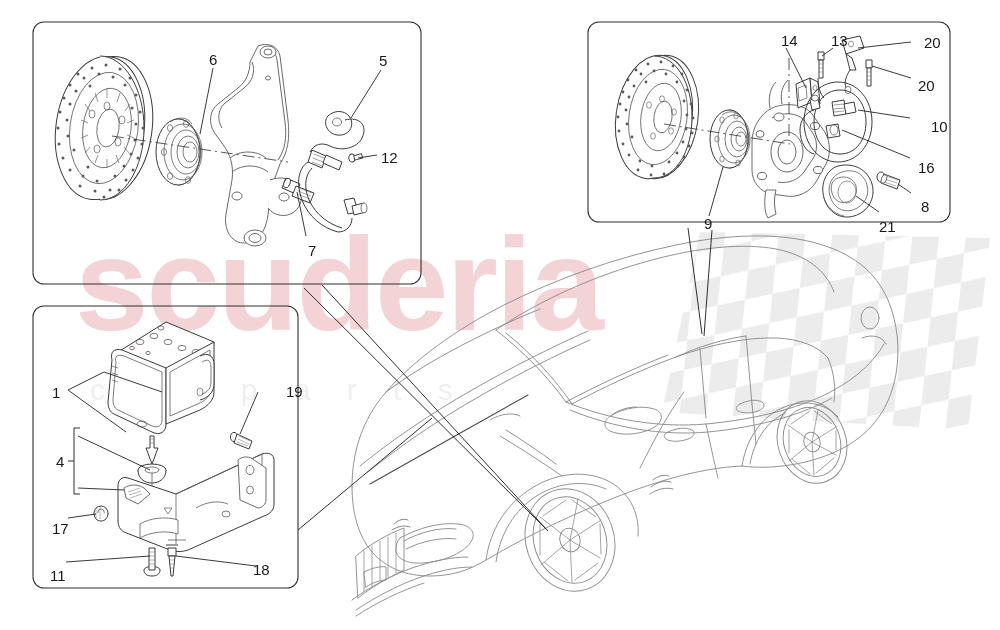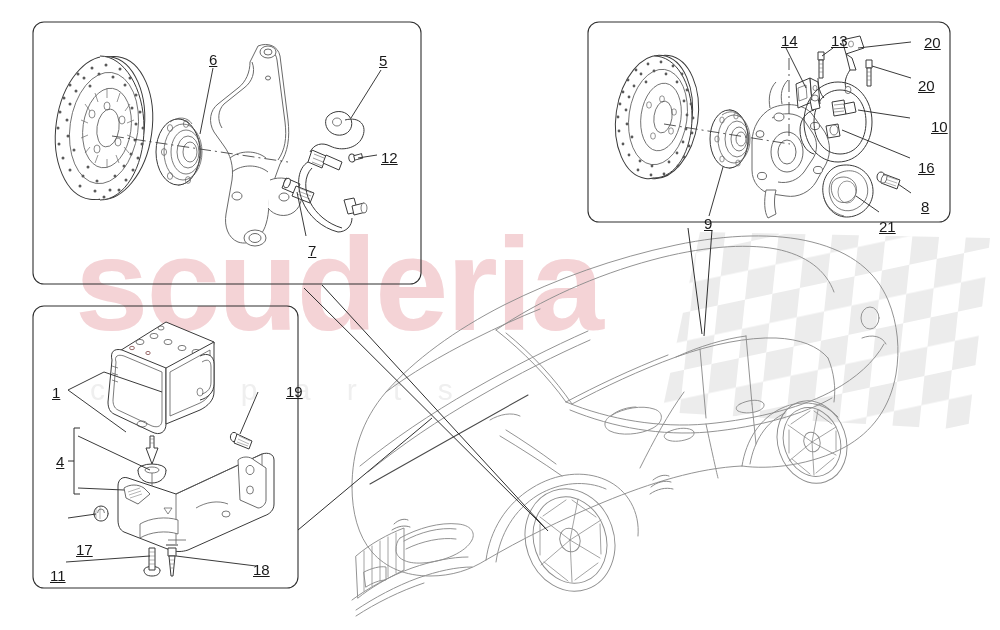--- a/index.html
+++ b/index.html
@@ -1,21 +1,21 @@
 <!DOCTYPE html>
 <html><head>
 <meta charset="utf-8">
 <style>
   html,body{margin:0;padding:0;background:#ffffff;}
   body{width:1000px;height:630px;overflow:hidden;
        font-family:"Liberation Sans","DejaVu Sans",sans-serif;}
   #stage{position:relative;width:1000px;height:630px;background:#fff;}
   #stage svg{position:absolute;left:0;top:0;}
   .lbl{position:absolute;font-size:15px;color:#1a1a1a;line-height:1;
-       font-family:"Liberation Sans","DejaVu Sans",sans-serif;white-space:nowrap;text-decoration:underline;}
+       font-family:"Liberation Sans","DejaVu Sans",sans-serif;white-space:nowrap;}
 </style>
 </head>
 <body>
 
 <div id="stage">
 
 <svg width="1000" height="630" viewBox="0 0 1000 630">
   <defs>
 
     <pattern id="checkers" width="56" height="56" patternUnits="userSpaceOnUse" patternTransform="rotate(-12) skewX(-18) translate(0,0)">
@@ -642,17 +642,17 @@
 <div class="lbl" style="left:918px;top:78px;">20</div>
 <div class="lbl" style="left:918px;top:119px;margin-left:13px;">10</div>
 <div class="lbl" style="left:918px;top:160px;">16</div>
 <div class="lbl" style="left:921px;top:199px;">8</div>
 <div class="lbl" style="left:879px;top:219px;">21</div>
 <div class="lbl" style="left:704px;top:216px;">9</div>
 
 <div class="lbl" style="left:52px;top:385px;">1</div>
 <div class="lbl" style="left:260px;top:384px;margin-left:26px;">19</div>
 <div class="lbl" style="left:56px;top:454px;">4</div>
-<div class="lbl" style="left:52px;top:542px;margin-left:24px;">17</div>
+<div class="lbl" style="left:52px;top:521px;">17</div>
 <div class="lbl" style="left:50px;top:568px;">11</div>
 <div class="lbl" style="left:253px;top:562px;">18</div>
 
 </div>
 
 </body></html>

